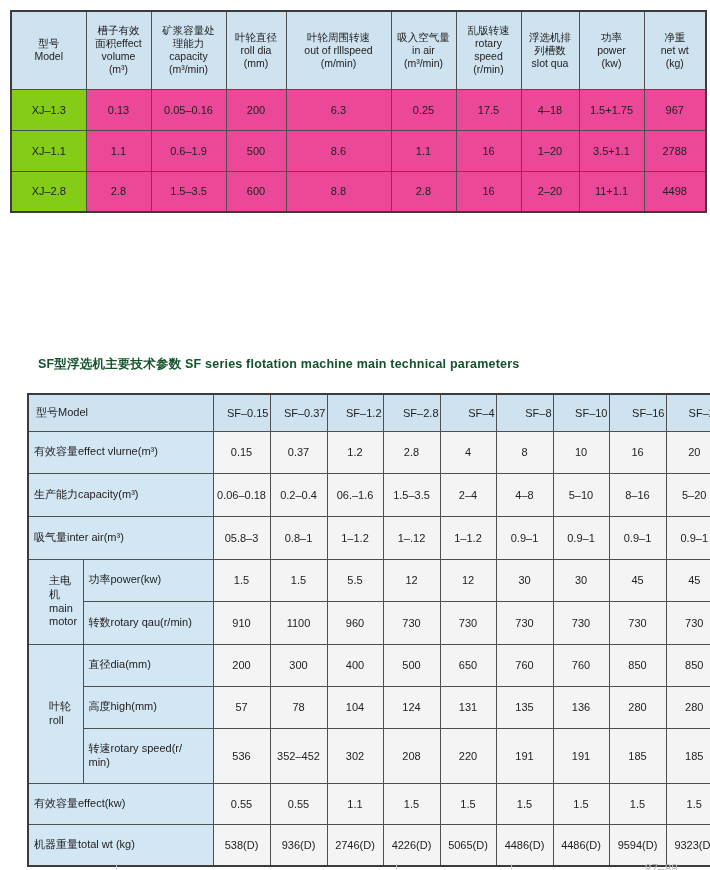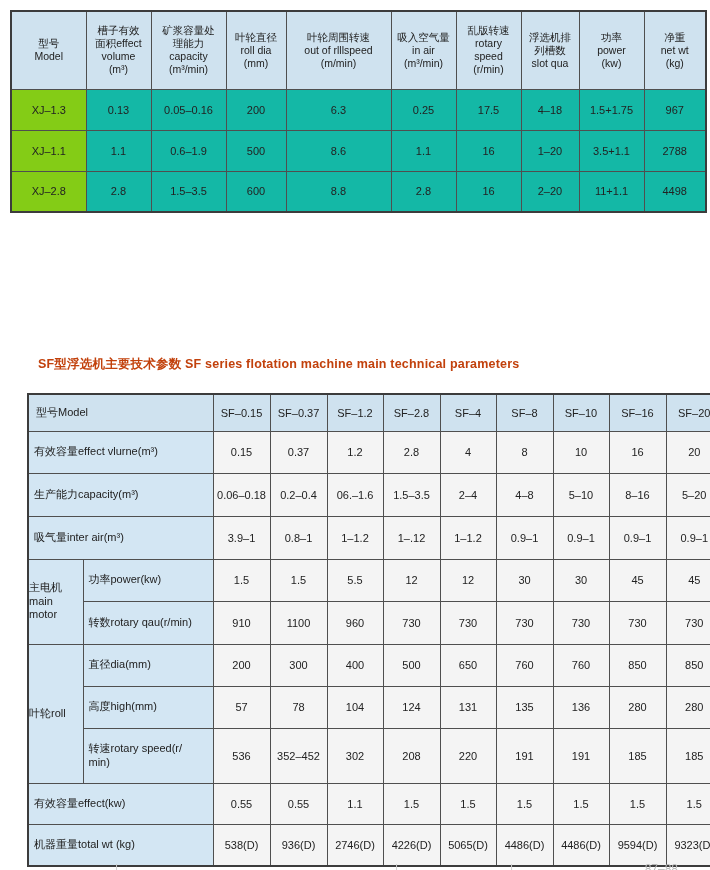--- a/index.html
+++ b/index.html
@@ -14,43 +14,43 @@
   th,td{border:1px solid #4f4f4f;overflow:hidden;}
   #t1,#t2{border:2px solid #3c3c3c;}
 
   
   #t1 thead tr{height:78px;}
   #t1 tbody tr{height:41px;}
   #t1 th{
     background:#cfe2ef;font-size:10.5px;font-weight:normal;line-height:1.25;
     text-align:center;vertical-align:middle;white-space:pre-line;
   }
-  #t1 td{background:#14b8a6;font-size:11px;text-align:center;vertical-align:middle;}
+  #t1 td{background:#ec4899;font-size:11px;text-align:center;vertical-align:middle;}
   #t1 td.model-cell{background:#84cc16;}
 
   
   .section-title{
     position:absolute;left:38px;top:356px;width:640px;
-    color:#c2410c;font-size:12.5px;font-weight:600;letter-spacing:0.2px;
+    color:#14532d;font-size:12.5px;font-weight:600;letter-spacing:0.2px;
   }
 
   
   #t2 tr{height:42px;}
   #t2 tr.hdr{height:37px;}
   #t2 tr.r-capacity, #t2 tr.r-air, #t2 tr.r-rqau{height:43px;}
   #t2 tr.r-rspeed{height:55px;}
   #t2 tr.r-scraper{height:41px;}
   #t2 th{background:#cfe2ef;font-weight:normal;}
   #t2 th.h-label{font-size:11px;text-align:left;padding-left:7px;vertical-align:middle;}
-  #t2 th.h-model{font-size:11px;text-align:center;vertical-align:middle;}
+  #t2 th.h-model{font-size:11px;text-align:right;vertical-align:middle;}
   #t2 td.label-cell, #t2 td.sublabel-cell, #t2 td.group-cell{
     background:#d3e6f3;font-size:11px;text-align:left;padding-left:5px;
     vertical-align:middle;white-space:pre-line;line-height:1.25;
   }
-  #t2 td.group-cell{padding-left:0;font-size:11px;}
+  #t2 td.group-cell{padding-left:20px;font-size:11px;}
   #t2 td.val-cell{background:#f4f4f4;font-size:11px;text-align:center;vertical-align:middle;}
 
   
   .footer-cut{
     position:absolute;top:862px;left:0;width:710px;height:16px;
     color:#b9b9b9;font-size:12px;
   }
   .footer-cut .pageref{position:absolute;right:32px;top:0;}
   .footer-cut .tick{position:absolute;top:0;color:#cfcfcf;}
 </style>
@@ -196,21 +196,21 @@
           <td class="val-cell">06.–1.6</td>
           <td class="val-cell">1.5–3.5</td>
           <td class="val-cell">2–4</td>
           <td class="val-cell">4–8</td>
           <td class="val-cell">5–10</td>
           <td class="val-cell">8–16</td>
           <td class="val-cell">5–20</td>
         </tr>
         <tr class="r-air">
           <td class="label-cell" colspan="2">吸气量inter air(m³)</td>
-          <td class="val-cell">3.9–1</td>
+          <td class="val-cell">05.8–3</td>
           <td class="val-cell">0.8–1</td>
           <td class="val-cell">1–1.2</td>
           <td class="val-cell">1–.12</td>
           <td class="val-cell">1–1.2</td>
           <td class="val-cell">0.9–1</td>
           <td class="val-cell">0.9–1</td>
           <td class="val-cell">0.9–1</td>
           <td class="val-cell">0.9–1</td>
         </tr>
         <tr class="r-mpower">

